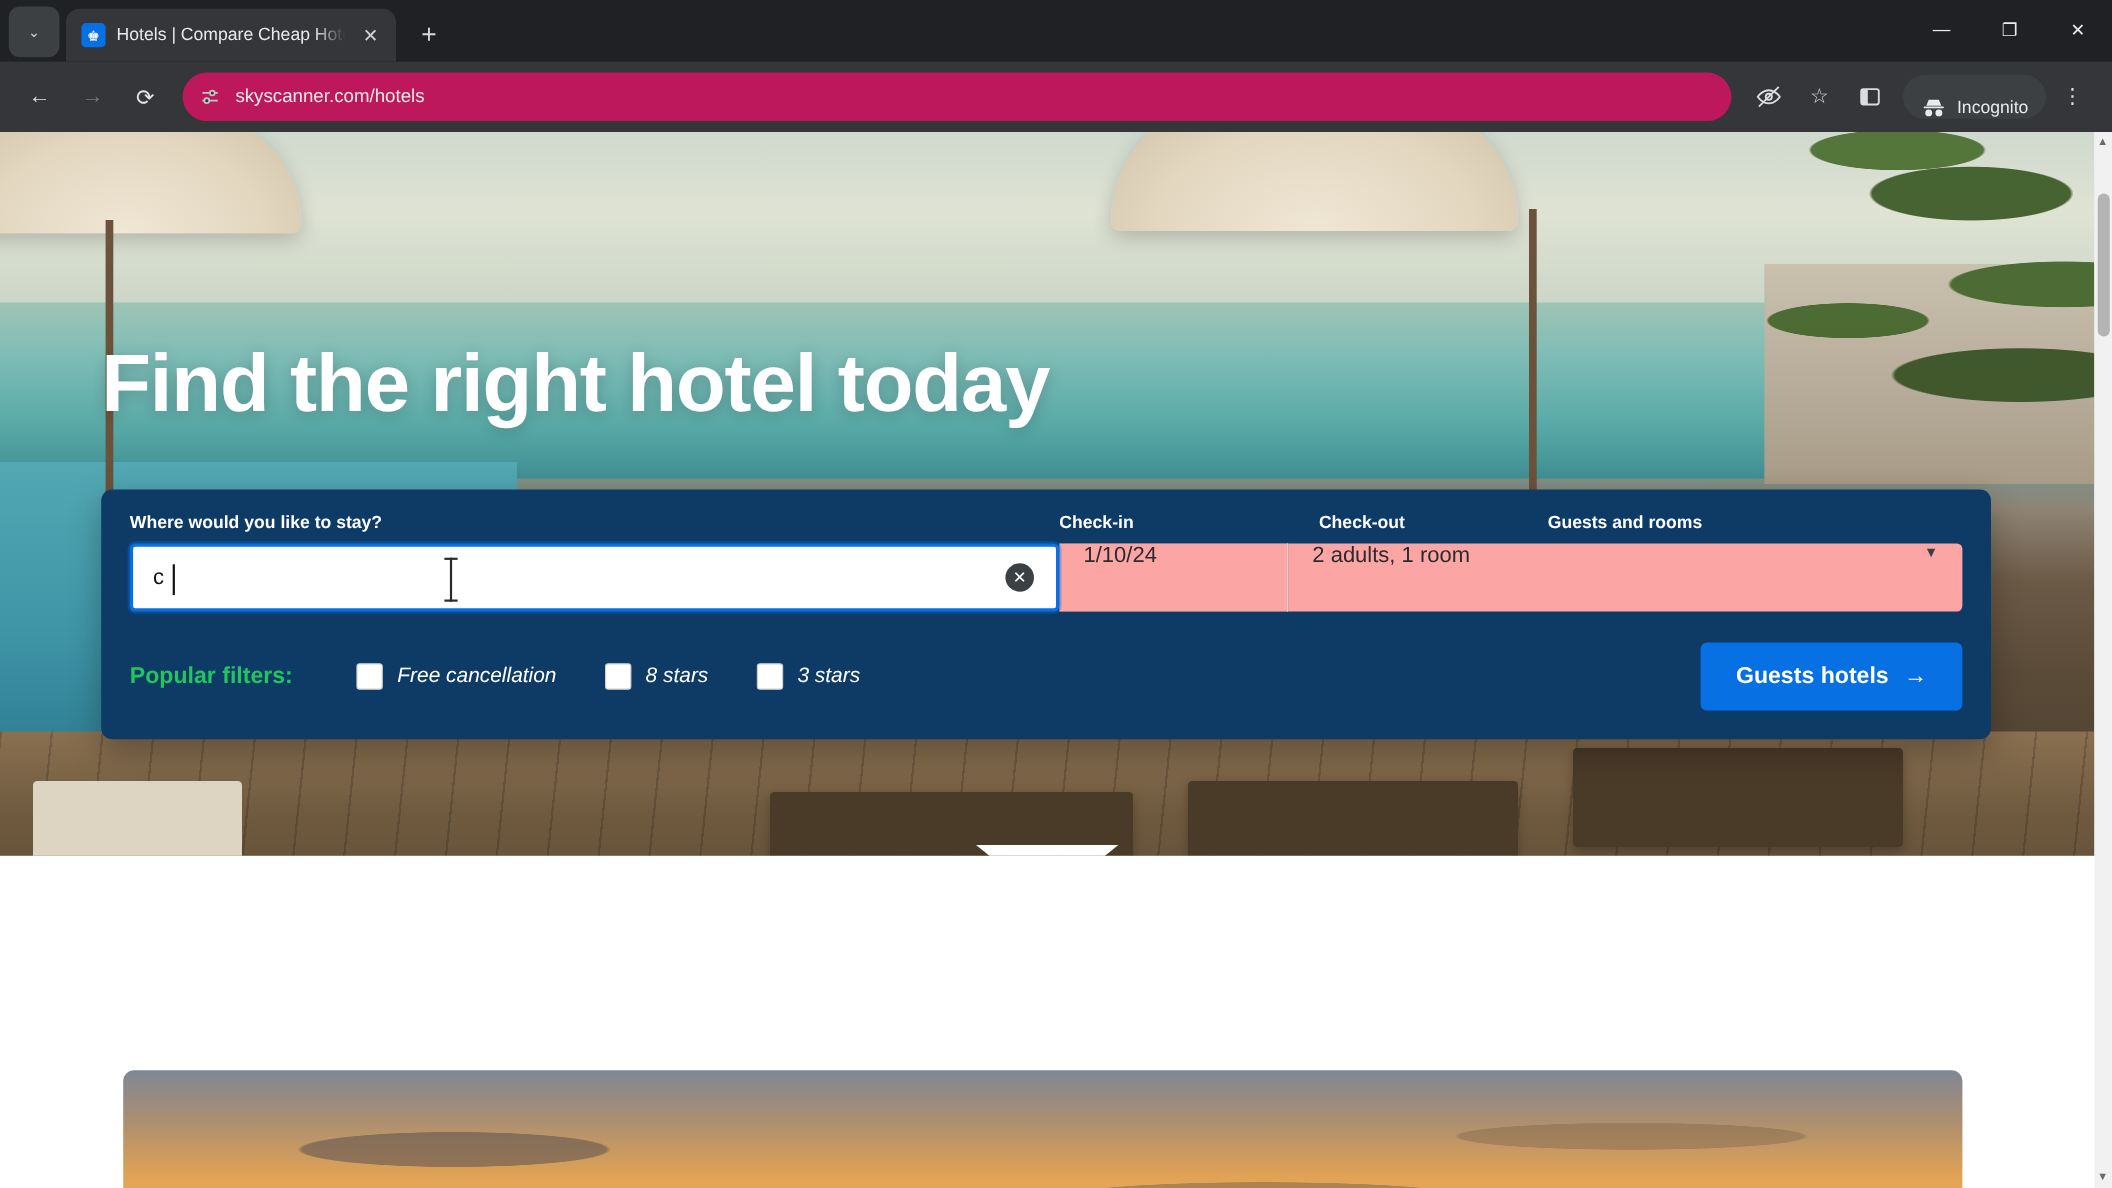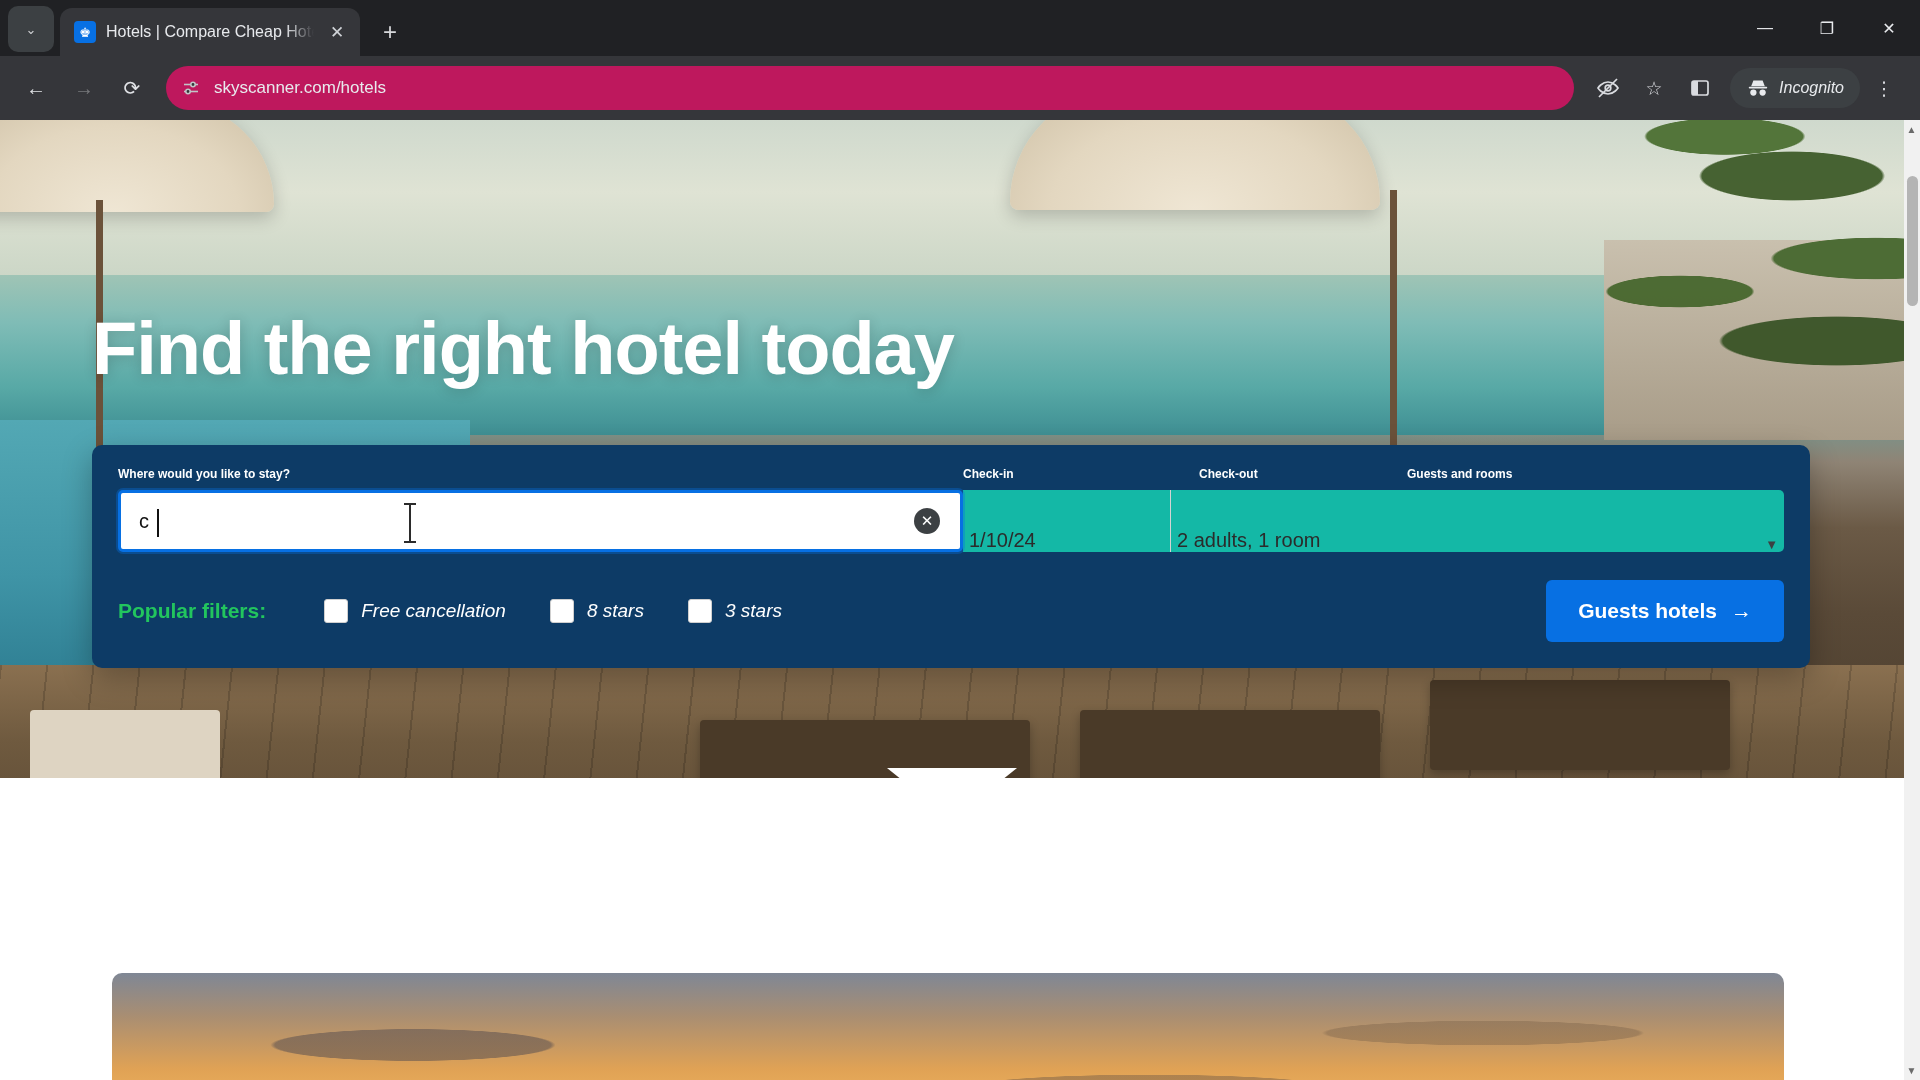--- a/index.html
+++ b/index.html
@@ -78,22 +78,22 @@
   .omni-icon { width: 22px; height: 22px; color: #c2c4c7; display:flex; align-items:center; justify-content:center; }
   .omni-url { color: #e8eaed; font-size: 17px; white-space: nowrap; }
   .tb-icons { display: flex; align-items: center; gap: 2px; flex: 0 0 auto; }
   .tb-icon {
     width: 44px; height: 44px; border-radius: 50%;
     display: flex; align-items: center; justify-content: center;
     color: #dadce0; font-size: 19px;
   }
   .incognito-pill {
     height: 40px; border-radius: 20px; background: #3c4043;
-    display: flex; align-items: center; gap: 9px; padding: 0 16px;
-    margin-left: 6px; color: #e8eaed; font-size: 16px; font-style: italic;
+    display: flex; align-items: flex-end; gap: 9px; padding: 0 16px;
+    margin-left: 6px; color: #e8eaed; font-size: 16px;
   }
 
   
   .viewport {
     position: absolute; left: 0; top: 120px;
     width: 1920px; height: 960px; overflow: hidden; background: #fff;
   }
   .scrollbar {
     position: absolute; right: 0; top: 0; width: 16px; height: 960px;
     background: #f1f1f1; z-index: 40;
@@ -181,21 +181,21 @@
 
   
   .search-card {
     position: absolute; left: 92px; top: 325px; width: 1718px;
     background: #0d3b66; border-radius: 10px; padding: 22px 26px 26px;
     z-index: 10; box-shadow: 0 10px 30px rgba(0,0,0,.28);
   }
   .labels-row {
     display: flex; align-items: flex-end; margin-bottom: 9px;
   }
-  .lbl { color: #fff; font-size: 12px; font-weight: 700; }
+  .lbl { color: #fff; font-size: 16px; font-weight: 700; }
   .lbl.dest { width: 845px; }
   .lbl.cin  { width: 208px; }
   .lbl.cout { width: 208px; margin-left: 28px; }
 
   .fields-row {
     display: flex; align-items: stretch; height: 62px;
   }
   .dest-wrap {
     width: 845px; position: relative;
     border: 3px solid #0770e3; border-radius: 5px; background: #fff;
@@ -220,22 +220,22 @@
     position: absolute; left: 283px; top: 10px; width: 12px; height: 40px;
     z-index: 30; pointer-events: none;
   }
   .ibeam::before, .ibeam::after {
     content: ""; position: absolute; left: 0; width: 12px; height: 2px; background: #2b2b2b;
   }
   .ibeam::before { top: 0; } .ibeam::after { bottom: 0; }
   .ibeam span { position: absolute; left: 5px; top: 0; width: 2px; height: 100%; background: #2b2b2b; }
 
   .date-field, .guest-field {
-    background: #14b8a6; display: flex; align-items: flex-end;
-    padding: 0 6px; font-size: 20px; color: #2b2b2b;
+    background: #fca5a5; display: flex; align-items: flex-start;
+    padding: 0 22px; font-size: 20px; color: #2b2b2b;
     border-right: 1px solid #d3d3d3;
   }
   .date-field { width: 208px; }
   .guest-field {
     flex: 1 1 auto; border-right: 0; border-radius: 0 5px 5px 0;
     justify-content: space-between;
   }
   .caret-down { color: #3c4043; font-size: 13px; }
 
   .filters-row {

